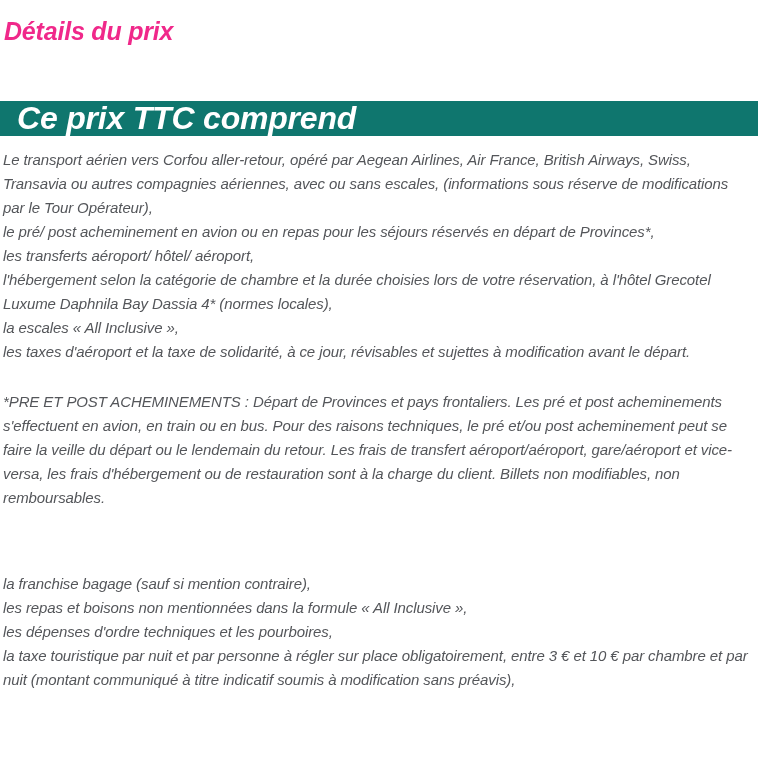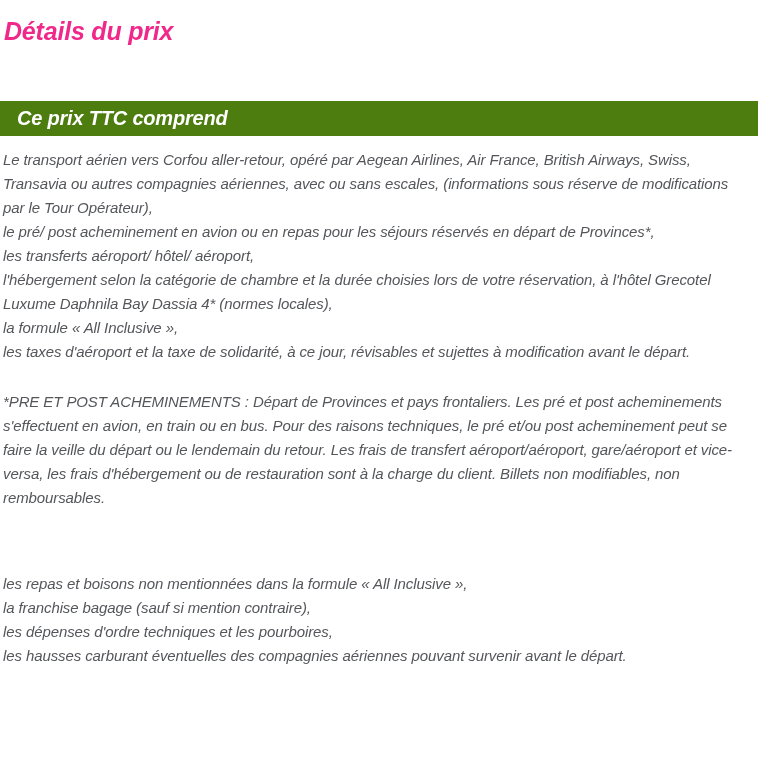--- a/index.html
+++ b/index.html
@@ -22,23 +22,23 @@
     font-weight: bold;
     font-style: italic;
     color: #F0288A;
     letter-spacing: -0.2px;
   }
   .section-includes { margin-top: 54px; }
   .section-excludes { margin-top: 50px; }
   .banner {
     height: 35px;
     line-height: 35px;
-    background: #4d7c0f;
+    background: #0f766e;
     color: #ffffff;
-    font-size: 20px;
+    font-size: 32px;
     font-weight: bold;
     font-style: italic;
     padding-left: 17px;
     letter-spacing: -0.2px;
   }
   .section-body {
     padding: 12px 8px 0 3px;
   }
   .section-body p {
     margin: 0;
@@ -59,28 +59,29 @@
 
   <h1 class="page-title">Détails du prix</h1>
 
   <section class="section-includes">
     <div class="banner">Ce prix TTC comprend</div>
     <div class="section-body">
       <p>Le transport aérien vers Corfou aller-retour, opéré par Aegean Airlines, Air France, British Airways, Swiss, Transavia ou autres compagnies aériennes, avec ou sans escales, (informations sous réserve de modifications par le Tour Opérateur),</p>
       <p>le pré/ post acheminement en avion ou en repas pour les séjours réservés en départ de Provinces*,</p>
       <p>les transferts aéroport/ hôtel/ aéroport,</p>
       <p>l'hébergement selon la catégorie de chambre et la durée choisies lors de votre réservation, à l'hôtel Grecotel Luxume Daphnila Bay Dassia 4* (normes locales),</p>
-      <p>la formule « All Inclusive »,</p>
+      <p>la escales « All Inclusive »,</p>
       <p>les taxes d'aéroport et la taxe de solidarité, à ce jour, révisables et sujettes à modification avant le départ.</p>
       <p class="footnote">*PRE ET POST ACHEMINEMENTS : Départ de Provinces et pays frontaliers. Les pré et post acheminements s'effectuent en avion, en train ou en bus. Pour des raisons techniques, le pré et/ou post acheminement peut se faire la veille du départ ou le lendemain du retour. Les frais de transfert aéroport/aéroport, gare/aéroport et vice-versa, les frais d'hébergement ou de restauration sont à la charge du client. Billets non modifiables, non remboursables.</p>
     </div>
   </section>
 
   <section class="section-excludes">
     <div class="section-body">
+      <p>la franchise bagage (sauf si mention contraire),</p>
       <p>les repas et boisons non mentionnées dans la formule « All Inclusive »,</p>
-      <p>la franchise bagage (sauf si mention contraire),</p>
       <p>les dépenses d'ordre techniques et les pourboires,</p>
+      <p>la taxe touristique par nuit et par personne à régler sur place obligatoirement, entre 3 € et 10 € par chambre et par nuit (montant communiqué à titre indicatif soumis à modification sans préavis),</p>
       <p>les hausses carburant éventuelles des compagnies aériennes pouvant survenir avant le départ.</p>
     </div>
   </section>
 
 </div>
 
 </body></html>

